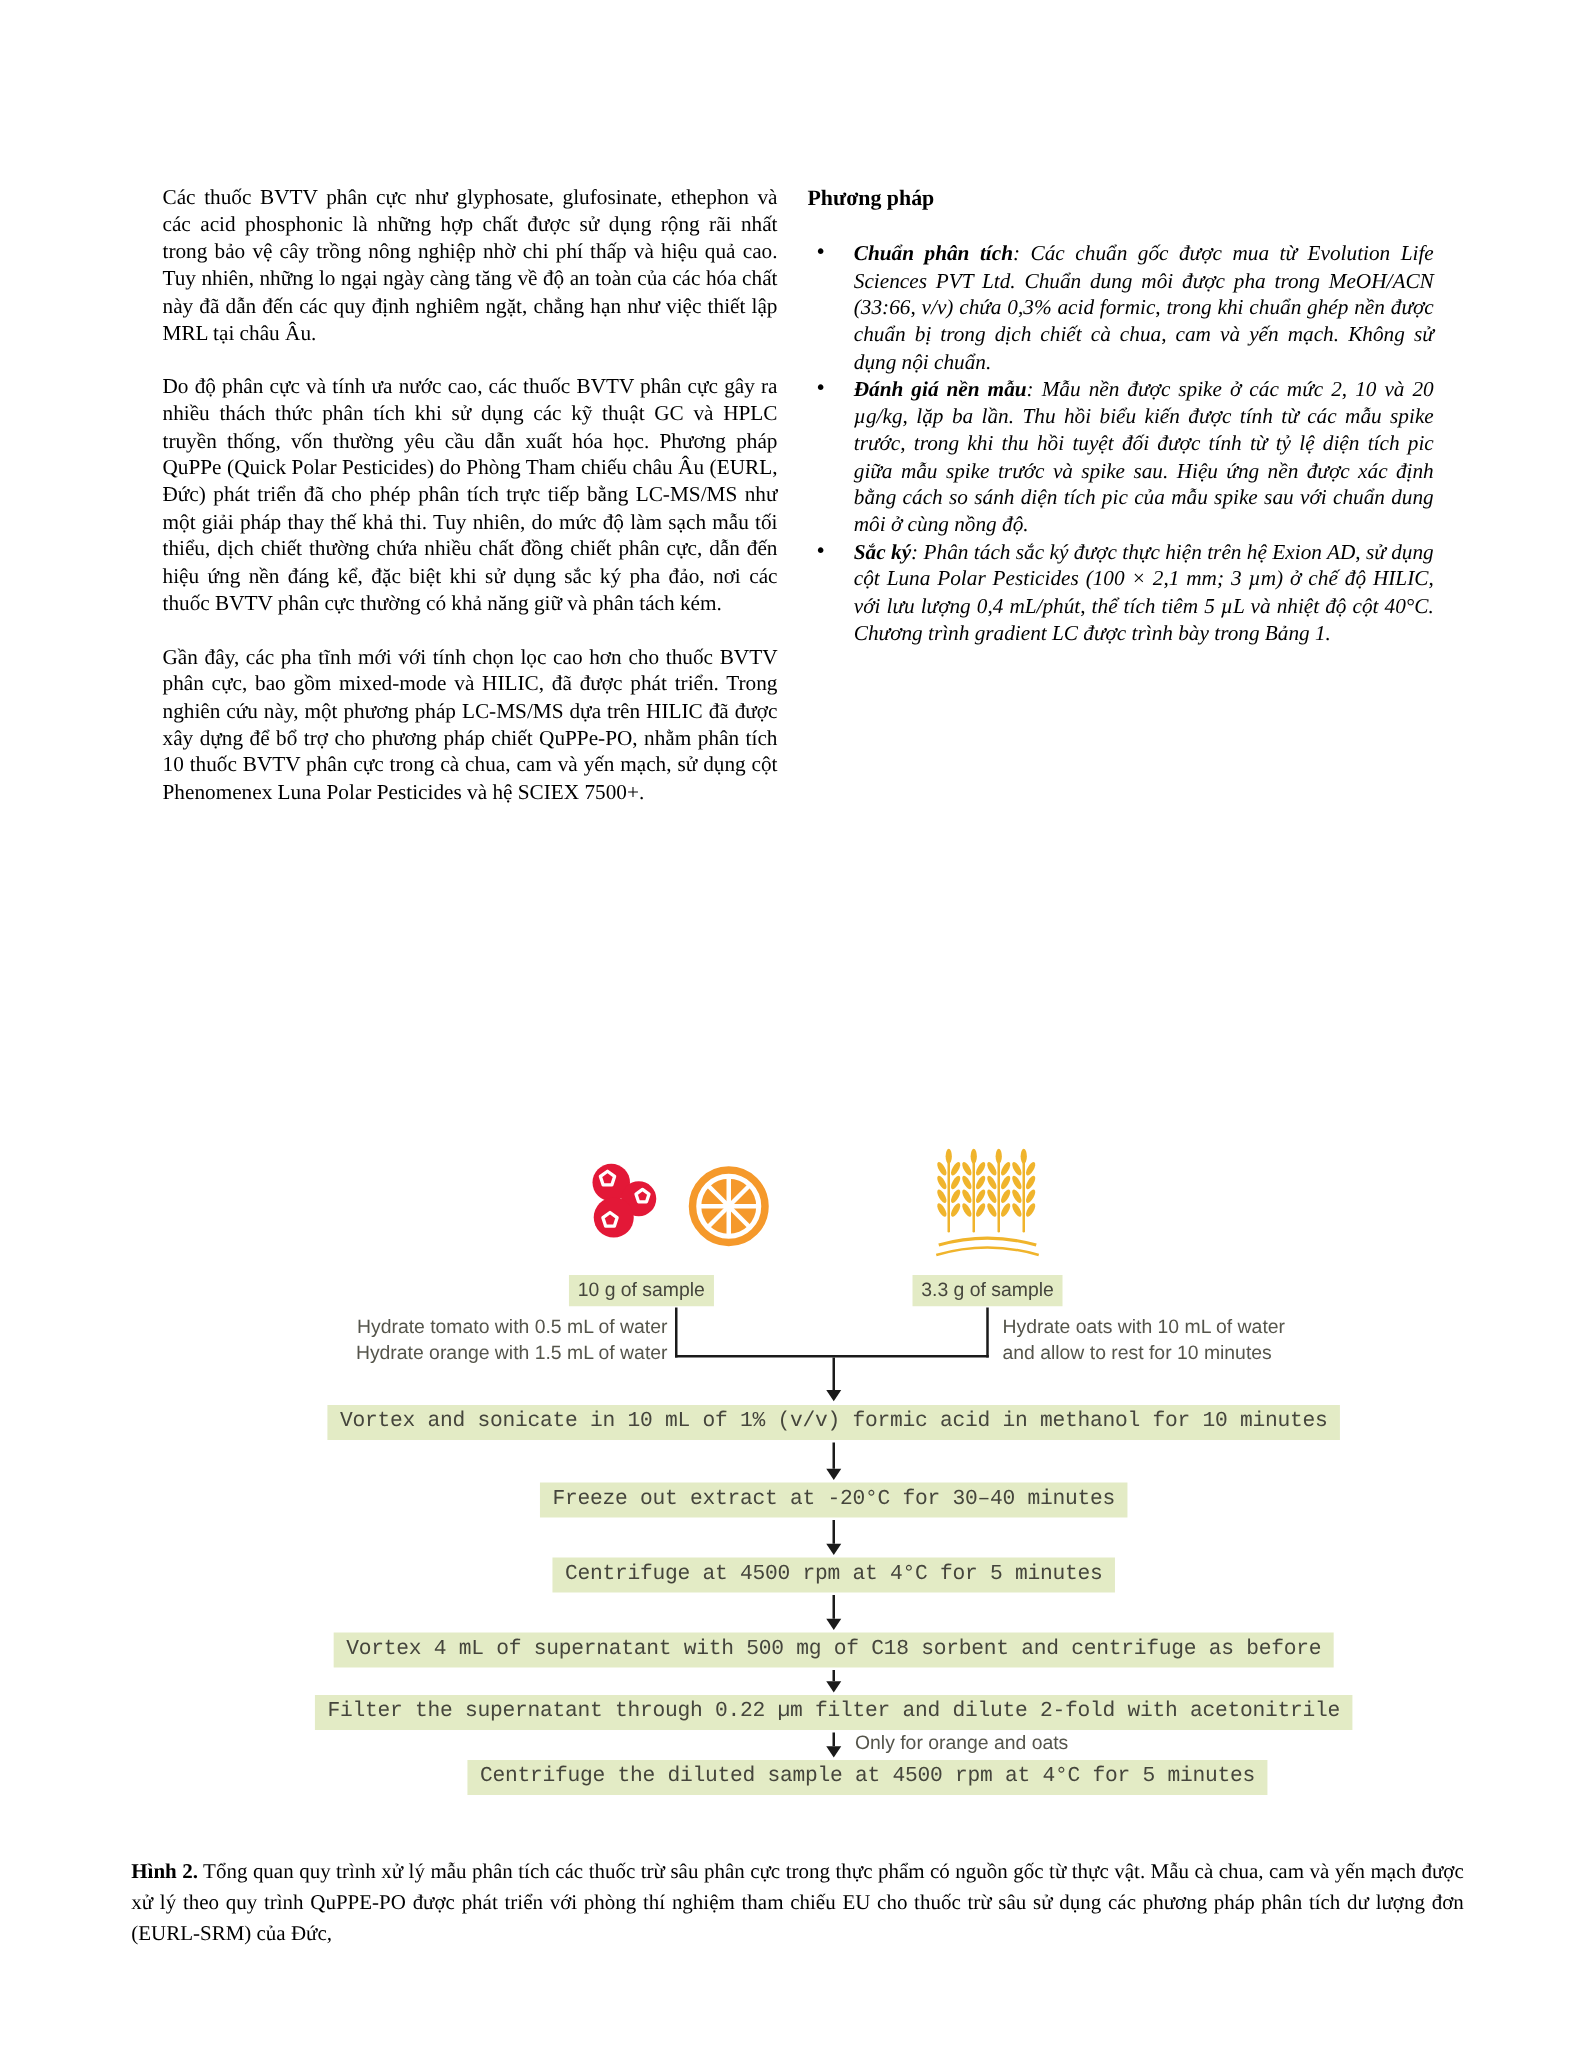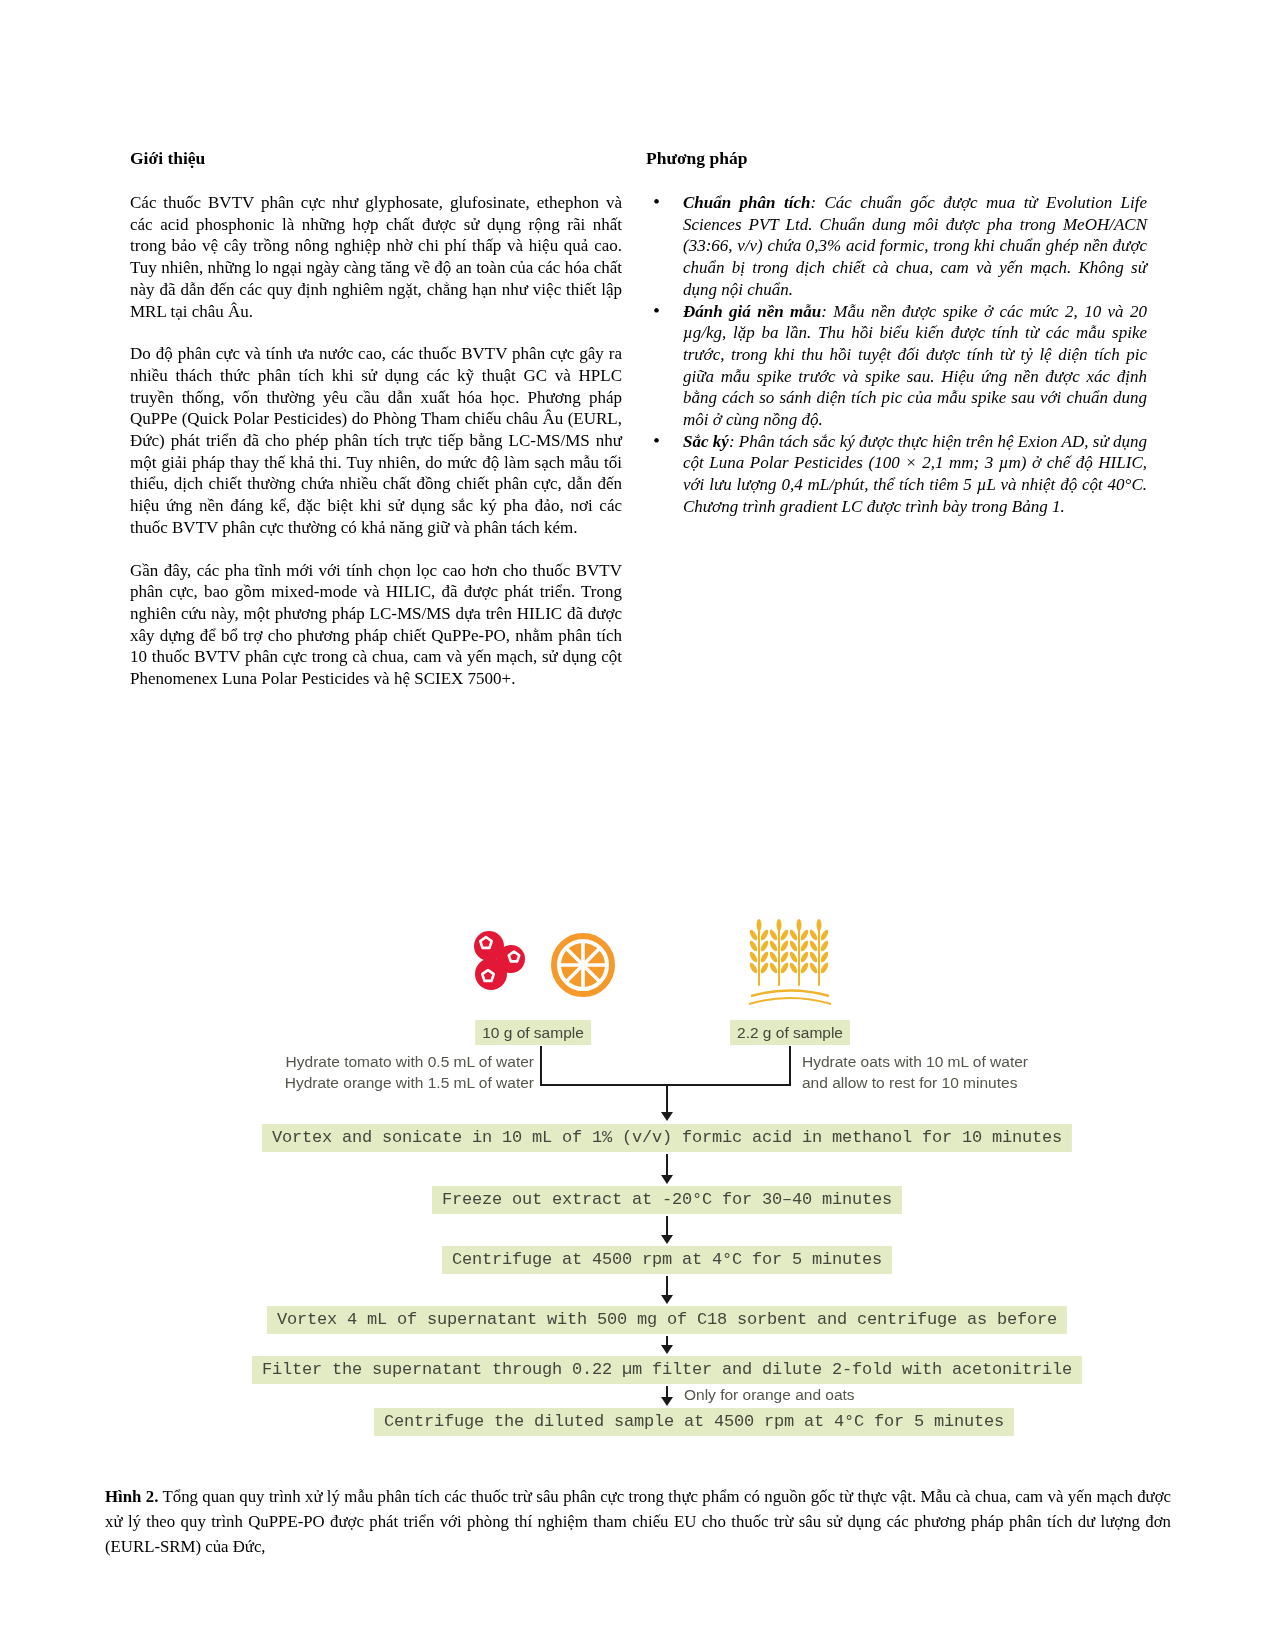--- a/index.html
+++ b/index.html
@@ -84,21 +84,20 @@
     text-align:justify;
     margin-top:32px;
   }
 </style>
 </head>
 <body>
 
 <div class="page">
 
   <section class="col col-left">
-    <h2>Giới thiệu</h2>
     <p>Các thuốc BVTV phân cực như glyphosate, glufosinate, ethephon và các acid phosphonic là những hợp chất được sử dụng rộng rãi nhất trong bảo vệ cây trồng nông nghiệp nhờ chi phí thấp và hiệu quả cao. Tuy nhiên, những lo ngại ngày càng tăng về độ an toàn của các hóa chất này đã dẫn đến các quy định nghiêm ngặt, chẳng hạn như việc thiết lập MRL tại châu Âu.</p>
     <p>Do độ phân cực và tính ưa nước cao, các thuốc BVTV phân cực gây ra nhiều thách thức phân tích khi sử dụng các kỹ thuật GC và HPLC truyền thống, vốn thường yêu cầu dẫn xuất hóa học. Phương pháp QuPPe (Quick Polar Pesticides) do Phòng Tham chiếu châu Âu (EURL, Đức) phát triển đã cho phép phân tích trực tiếp bằng LC-MS/MS như một giải pháp thay thế khả thi. Tuy nhiên, do mức độ làm sạch mẫu tối thiểu, dịch chiết thường chứa nhiều chất đồng chiết phân cực, dẫn đến hiệu ứng nền đáng kể, đặc biệt khi sử dụng sắc ký pha đảo, nơi các thuốc BVTV phân cực thường có khả năng giữ và phân tách kém.</p>
     <p>Gần đây, các pha tĩnh mới với tính chọn lọc cao hơn cho thuốc BVTV phân cực, bao gồm mixed-mode và HILIC, đã được phát triển. Trong nghiên cứu này, một phương pháp LC-MS/MS dựa trên HILIC đã được xây dựng để bổ trợ cho phương pháp chiết QuPPe-PO, nhằm phân tích 10 thuốc BVTV phân cực trong cà chua, cam và yến mạch, sử dụng cột Phenomenex Luna Polar Pesticides và hệ SCIEX 7500+.</p>
   </section>
 
   <section class="col col-right">
     <h2>Phương pháp</h2>
     <ul class="bullets">
       <li><span class="b">Chuẩn phân tích</span><span>: Các chuẩn gốc được mua từ Evolution Life Sciences PVT Ltd. Chuẩn dung môi được pha trong MeOH/ACN (33:66, v/v) chứa 0,3% acid formic, trong khi chuẩn ghép nền được chuẩn bị trong dịch chiết cà chua, cam và yến mạch. Không sử dụng nội chuẩn.</span></li>
       <li><span class="b">Đánh giá nền mẫu</span><span>: Mẫu nền được spike ở các mức 2, 10 và 20 µg/kg, lặp ba lần. Thu hồi biểu kiến được tính từ các mẫu spike trước, trong khi thu hồi tuyệt đối được tính từ tỷ lệ diện tích pic giữa mẫu spike trước và spike sau. Hiệu ứng nền được xác định bằng cách so sánh diện tích pic của mẫu spike sau với chuẩn dung môi ở cùng nồng độ.</span></li>
@@ -148,22 +147,22 @@
           <ellipse cx="16.5" cy="50" rx="2.5" ry="6" transform="rotate(30 16.5 50)"></ellipse>
         </g>
         <use href="#st" x="20"></use>
         <use href="#st" x="40"></use>
         <use href="#st" x="60"></use>
       </g>
       <path d="M3 78 Q42 67 81 78" fill="none" stroke="#f0b42c" stroke-width="2.5"></path>
       <path d="M1 86 Q42 74 83 86" fill="none" stroke="#f0b42c" stroke-width="2"></path>
     </svg>
 
-    <span class="flow-label" style="left:533px;top:1020px">10 g of sample</span>
-    <span class="flow-label" style="left:790px;top:1020px">2.2 g of sample</span>
+    <span class="flow-label" style="left:513px;top:1020px">10 g of sample</span>
+    <span class="flow-label" style="left:790px;top:1020px">3.3 g of sample</span>
 
     <div class="flow-note note-right-align" style="right:741px;top:1051px">
       <div>Hydrate tomato with 0.5 mL of water</div>
       <div>Hydrate orange with 1.5 mL of water</div>
     </div>
     <div class="flow-note" style="left:802px;top:1051px">
       <div>Hydrate oats with 10 mL of water</div>
       <div>and allow to rest for 10 minutes</div>
     </div>
 

